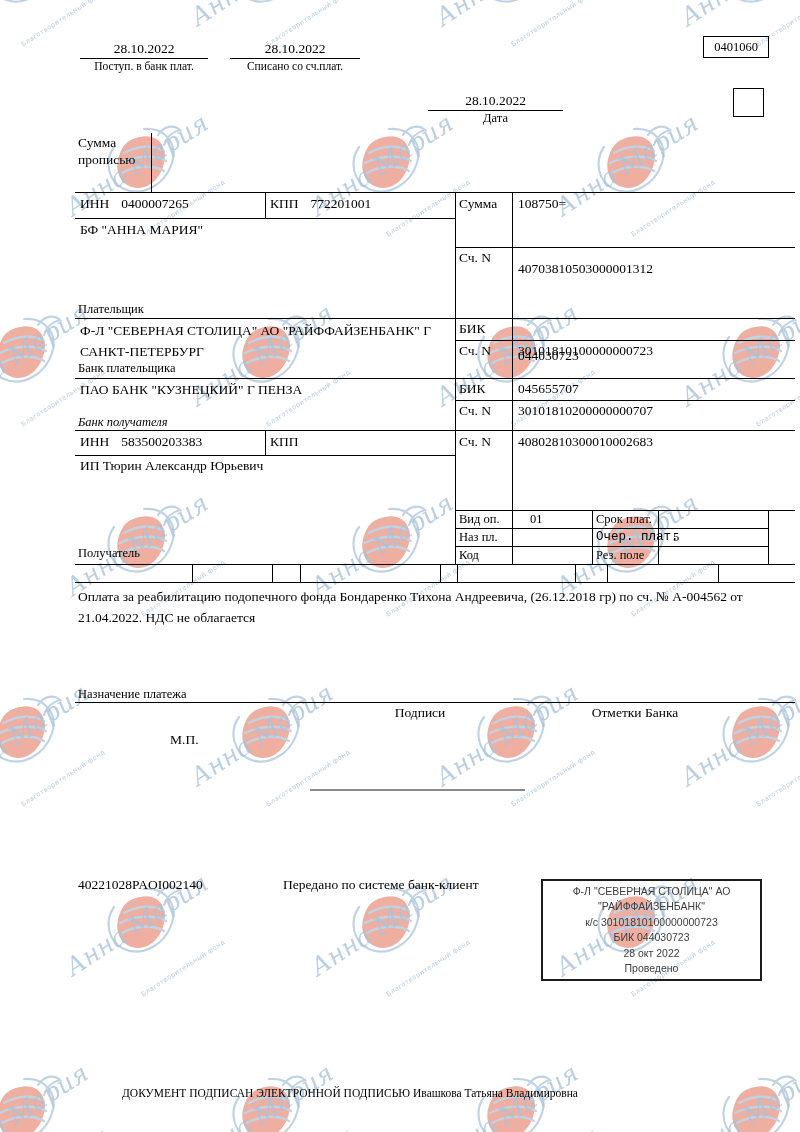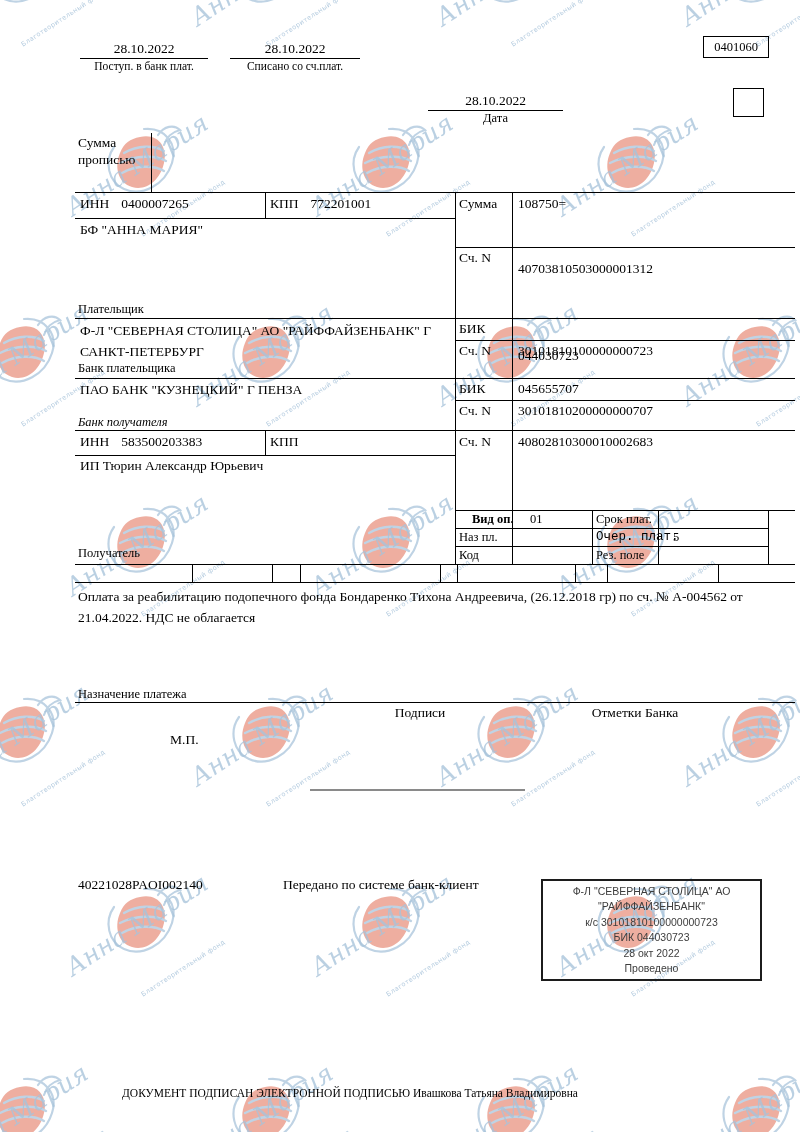--- a/index.html
+++ b/index.html
@@ -447,21 +447,21 @@
 
   <div class="abs t" style="left:80px;top:433px;">
     <span>ИНН</span><span class="ml">583500203383</span>
   </div>
   <div class="abs t" style="left:270px;top:433px;">КПП</div>
   <div class="abs t" style="left:459px;top:433px;">Сч. N</div>
   <div class="abs t" style="left:518px;top:433px;">40802810300010002683</div>
   <div class="abs t" style="left:80px;top:457px;">ИП Тюрин Александр Юрьевич</div>
   <div class="abs sm" style="left:78px;top:546px;">Получатель</div>
 
-  <div class="abs sm" style="left:472px;top:512px;font-weight:bold;">Вид оп.</div>
+  <div class="abs sm" style="left:459px;top:512px;">Вид оп.</div>
   <div class="abs sm" style="left:530px;top:512px;">01</div>
   <div class="abs sm" style="left:596px;top:512px;">Срок плат.</div>
   <div class="abs sm" style="left:459px;top:530px;">Наз пл.</div>
   <div class="abs sm" style="left:596px;top:530px;font-family:Liberation Mono, monospace;">Очер. плат.</div>
   <div class="abs sm" style="left:673px;top:530px;">5</div>
   <div class="abs sm" style="left:459px;top:548px;">Код</div>
   <div class="abs sm" style="left:596px;top:548px;">Рез. поле</div>
 
   <div class="abs t" style="left:78px;top:586px;width:720px;line-height:21px;">Оплата за реабилитацию подопечного фонда Бондаренко Тихона Андреевича, (26.12.2018 гр) по сч. № А-004562 от 21.04.2022. НДС не облагается</div>
   <div class="abs sm" style="left:78px;top:687px;">Назначение платежа</div>

